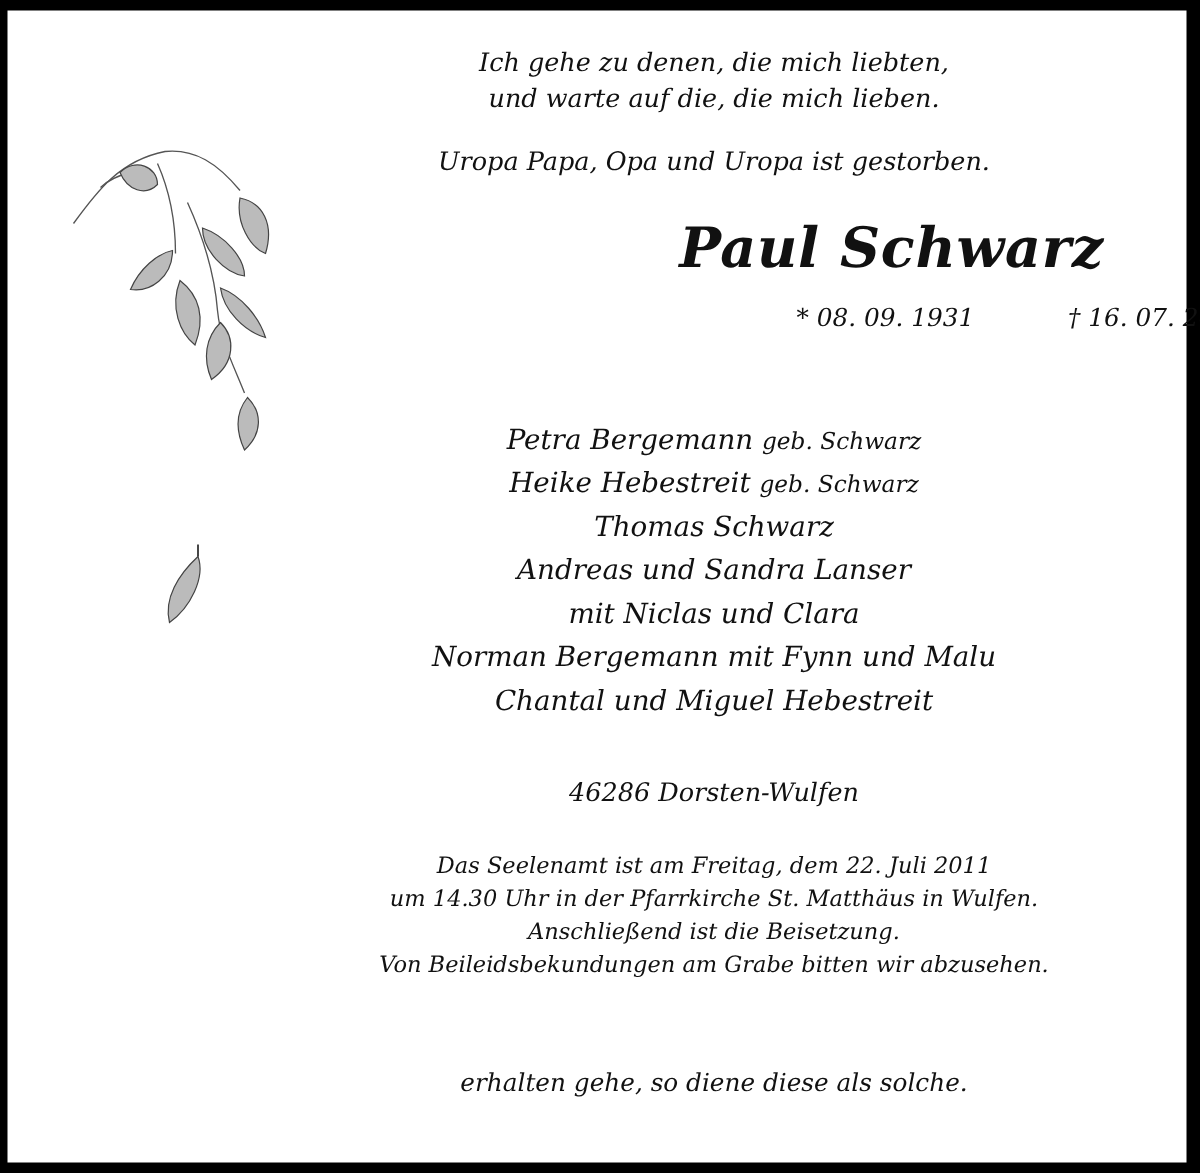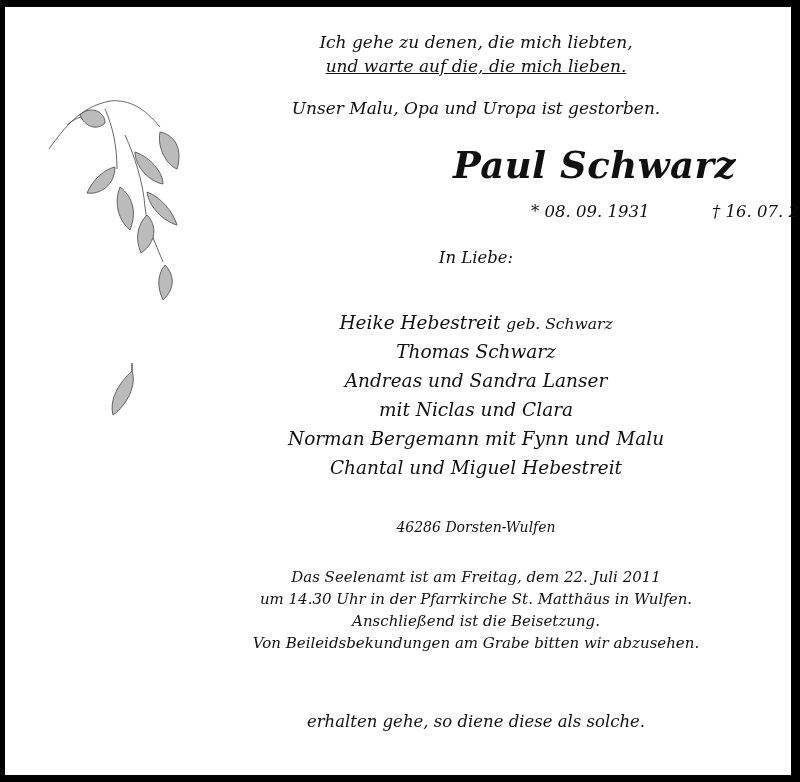--- a/index.html
+++ b/index.html
@@ -14,21 +14,21 @@
       font-style: italic; color: #111;
     }
     .line { position: absolute; left: 211px; width: 520px; text-align: center; white-space: nowrap; }
     .motto { font-size: 17px; }
     .intro { font-size: 17px; }
     .name { font-size: 37px; font-weight: bold; letter-spacing: 0.5px; text-align: right; }
     .dates { font-size: 16.5px; }
     .inliebe { font-size: 16.5px; }
     .mourner { font-size: 18.5px; }
     .mourner .nee { font-size: 15.5px; }
-    .place { font-size: 14px; }
+    .place { font-size: 17px; }
     .service { font-size: 15px; }
     .closing { font-size: 16.5px; }
     .birth { position: absolute; left: 315px; text-align: right; }
     .death { position: absolute; left: 496px; }
     .leaves { position: absolute; left: 30px; top: 80px; width: 170px; height: 330px; }
   </style>
 </head>
 <body>
 
 <div class="frame">
@@ -49,33 +49,33 @@
         <path d="M85 100 C98 110, 102 125, 95 143 C85 135, 78 118, 85 100 Z"></path>
         <path d="M112 105 C126 110, 138 125, 142 138 C128 134, 114 120, 112 105 Z"></path>
         <path d="M112 128 C122 138, 122 155, 106 166 C100 152, 102 138, 112 128 Z"></path>
         <path d="M130 178 C140 188, 140 202, 128 213 C122 200, 122 188, 130 178 Z"></path>
         <path d="M97 284 C102 298, 92 318, 78 328 C74 312, 84 296, 97 284 Z"></path>
       </g>
       <path d="M97 284 L97 276" stroke="#333" stroke-width="1.2"></path>
     </svg>
 
     <div class="line motto" style="top:25px;">Ich gehe zu denen, die mich liebten,</div>
-    <div class="line motto" style="top:49px;text-decoration:underline;">und warte auf die, die mich lieben.</div>
+    <div class="line motto" style="top:49px;">und warte auf die, die mich lieben.</div>
 
-    <div class="line intro" style="top:91px;">Unser Malu, Opa und Uropa ist gestorben.</div>
+    <div class="line intro" style="top:91px;">Uropa Papa, Opa und Uropa ist gestorben.</div>
 
     <div class="line name" style="top:136px;">Paul Schwarz</div>
 
     <div class="line dates" style="top:195px; height:22px;">
       <span class="birth"><span>*</span> <span>08. 09. 1931</span></span>
       <span class="death"><span>†</span> <span>16. 07. 2011</span></span>
     </div>
 
-    <div class="line inliebe" style="top:241px;">In Liebe:</div>
 
+    <div class="line mourner" style="top:276px;"><span>Petra Bergemann</span> <span class="nee">geb. Schwarz</span></div>
     <div class="line mourner" style="top:305px;"><span>Heike Hebestreit</span> <span class="nee">geb. Schwarz</span></div>
     <div class="line mourner" style="top:334px;">Thomas Schwarz</div>
     <div class="line mourner" style="top:363px;">Andreas und Sandra Lanser</div>
     <div class="line mourner" style="top:392px;">mit Niclas und Clara</div>
     <div class="line mourner" style="top:421px;">Norman Bergemann mit Fynn und Malu</div>
     <div class="line mourner" style="top:450px;">Chantal und Miguel Hebestreit</div>
 
     <div class="line place" style="top:512px;">46286 Dorsten-Wulfen</div>
 
     <div class="line service" style="top:561px;">Das Seelenamt ist am Freitag, dem 22. Juli 2011</div>

